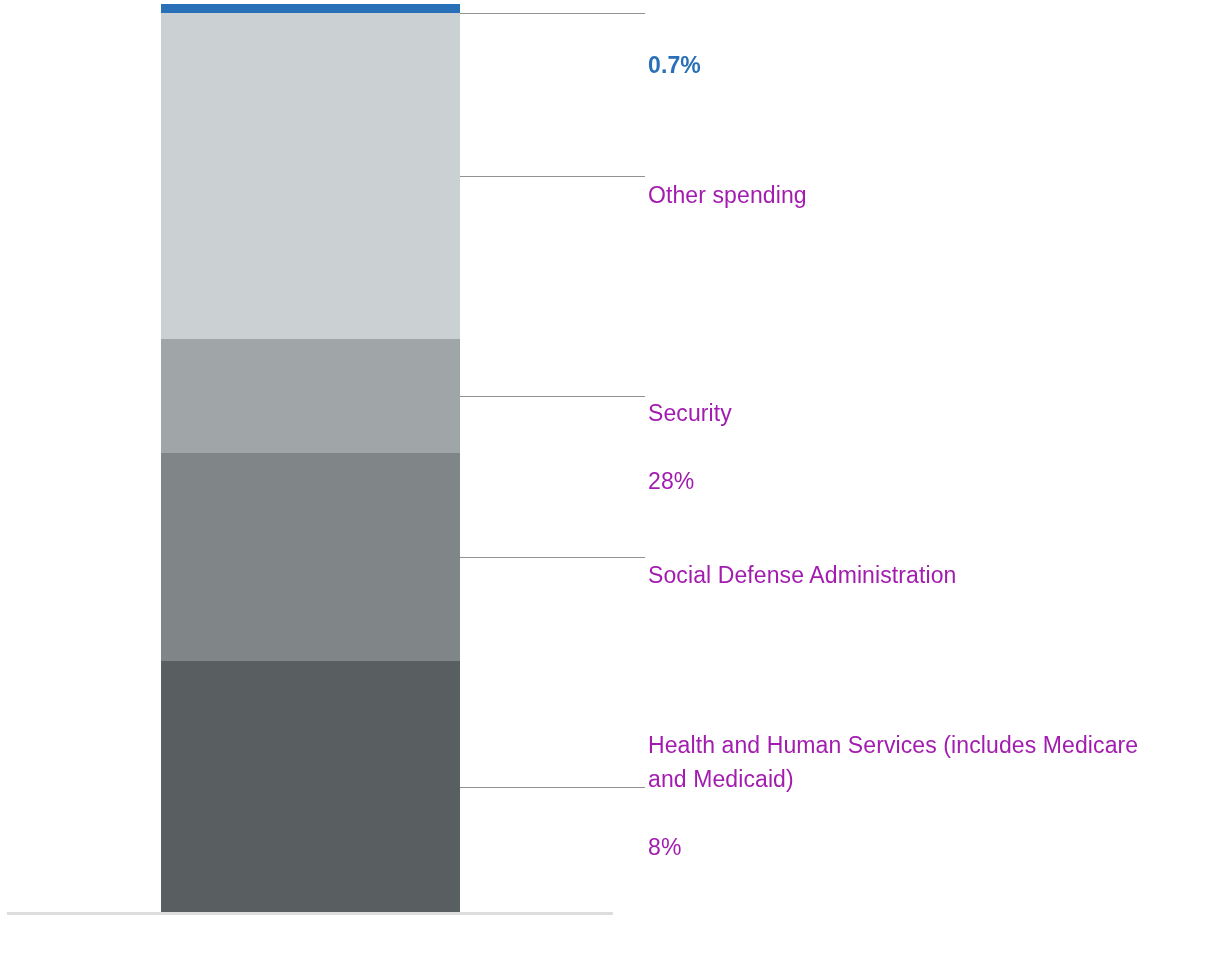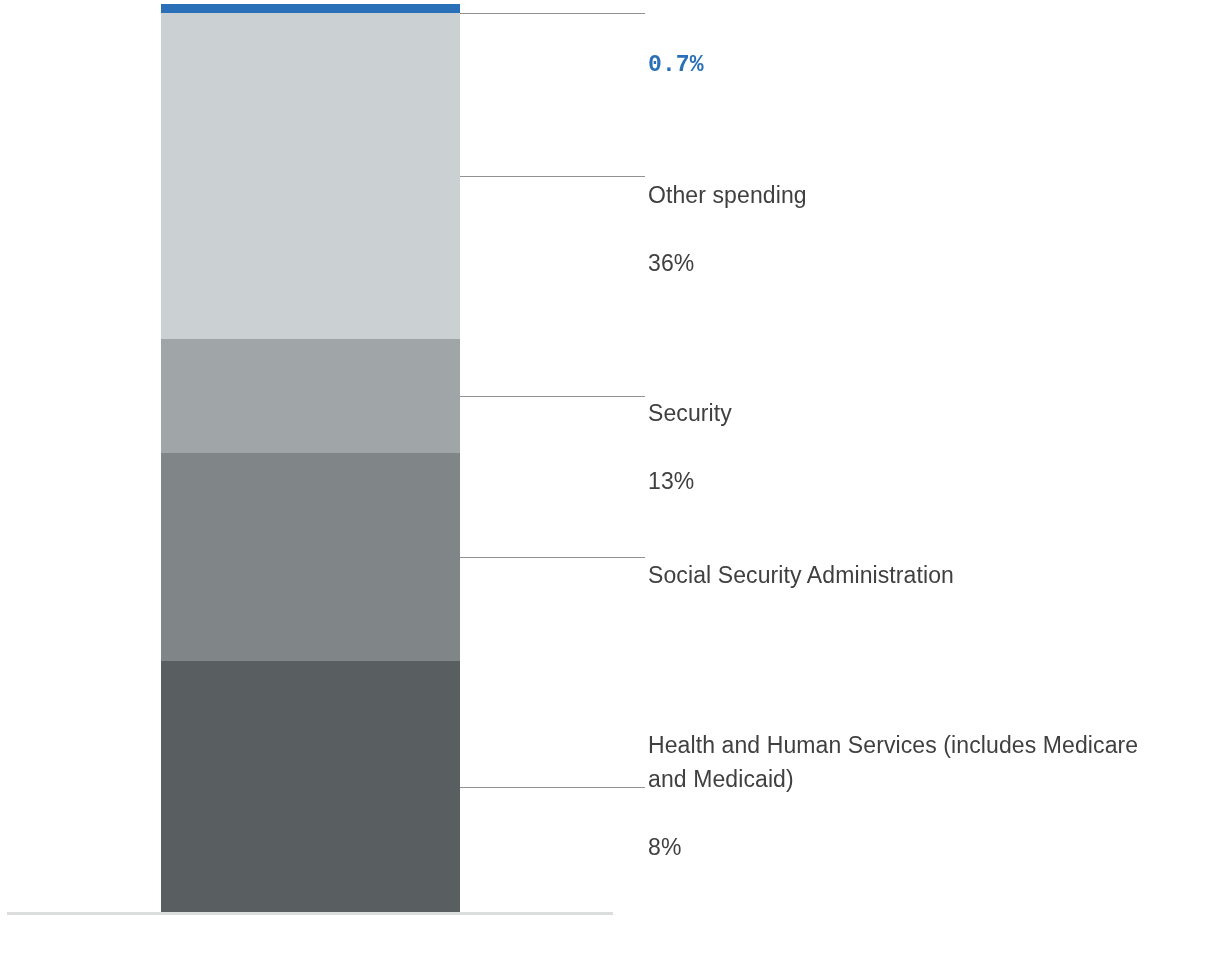--- a/index.html
+++ b/index.html
@@ -51,21 +51,21 @@
     left: 460px;
     width: 185px;
     height: 1px;
     background: #8f9396;
   }
 
   
   .callout {
     position: absolute;
     left: 648px;
-    color: #404040;
+    color: #a21caf;
     font-size: 23px;
     line-height: 34px;
     letter-spacing: 0.1px;
     white-space: pre-line;
   }
   .callout .cat {
     display: block;
   }
   .callout .val {
     display: block;
@@ -92,36 +92,35 @@
   </div>
 
   <div class="baseline"></div>
 
   <div class="leader-line" style="top:13px;"></div>
   <div class="leader-line" style="top:176px;"></div>
   <div class="leader-line" style="top:396px;"></div>
   <div class="leader-line" style="top:557px;"></div>
   <div class="leader-line" style="top:787px;"></div>
 
-  <div class="callout highlight" style="top:14px;font-family:Liberation Mono, monospace;">
+  <div class="callout highlight" style="top:14px;">
     <span class="val">0.7%</span>
   </div>
 
   <div class="callout" style="top:144px;">
     <span class="cat">Other spending</span>
-    <span class="val">36%</span>
   </div>
 
   <div class="callout" style="top:362px;">
     <span class="cat">Security</span>
-    <span class="val">13%</span>
+    <span class="val">28%</span>
   </div>
 
   <div class="callout" style="top:524px;">
-    <span class="cat">Social Security Administration</span>
+    <span class="cat">Social Defense Administration</span>
   </div>
 
   <div class="callout" style="top:694px;">
     <span class="cat">Health and Human Services (includes Medicare
 and Medicaid)</span>
     <span class="val">8%</span>
   </div>
 
 </div>
 

